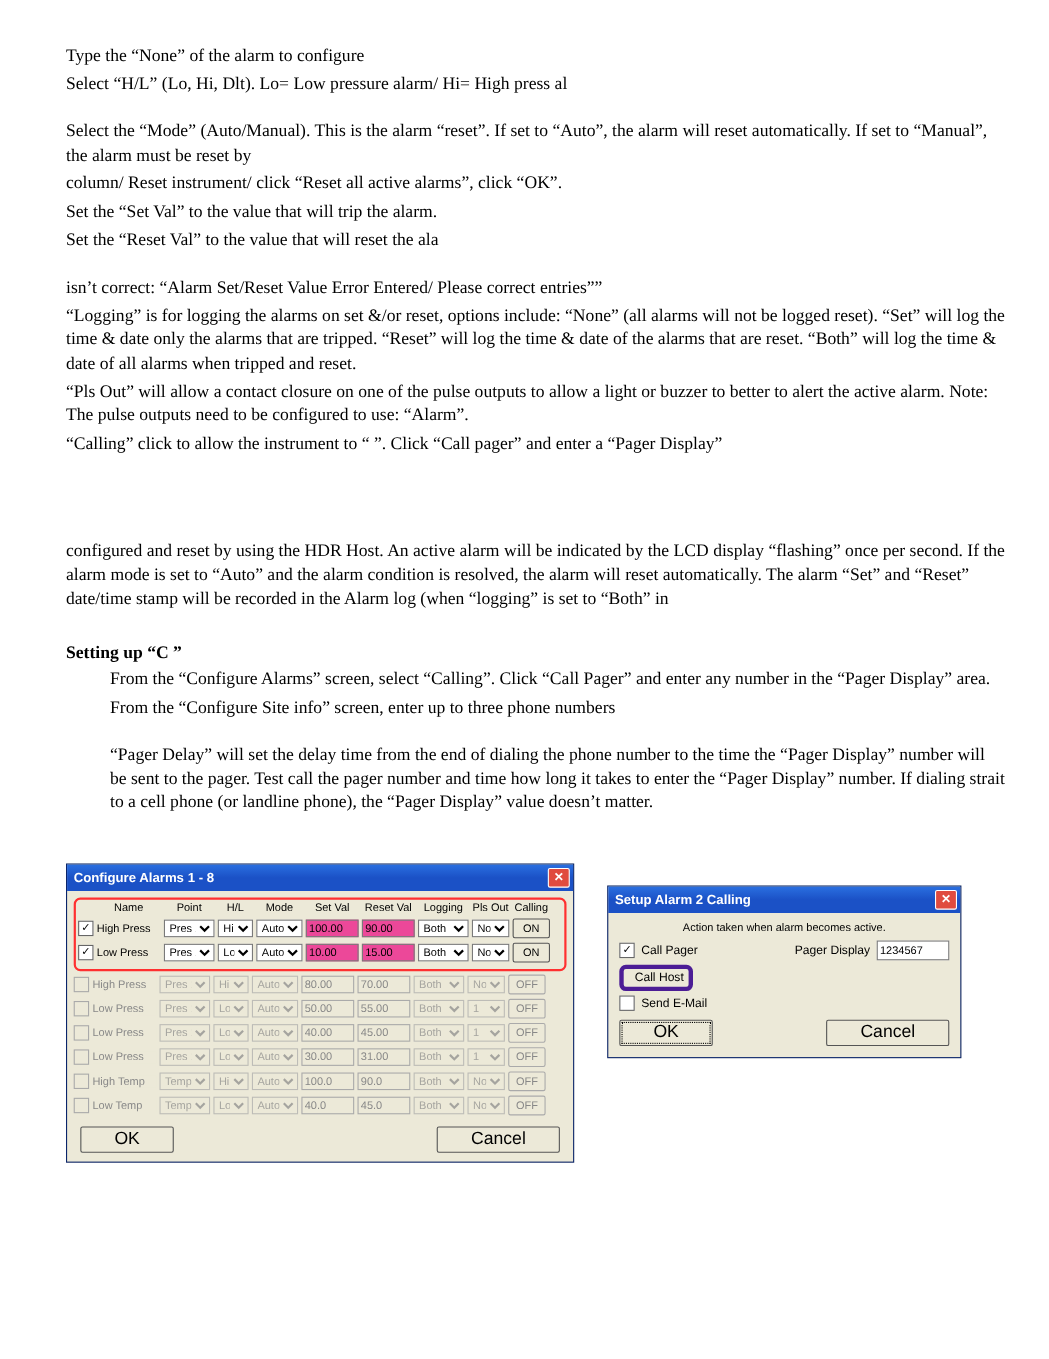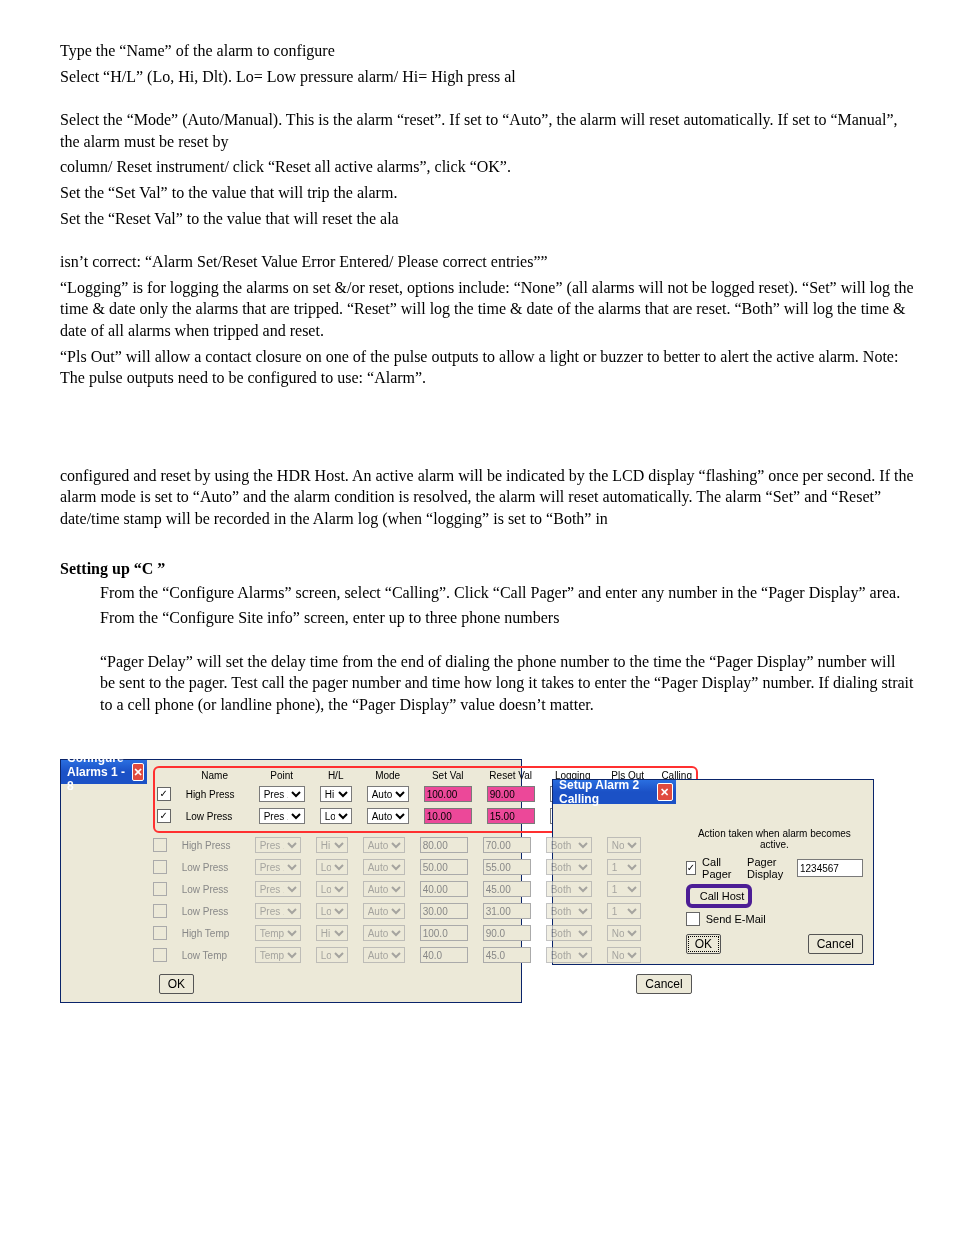--- a/index.html
+++ b/index.html
@@ -34,21 +34,21 @@
     gap: 30px;
     padding: 0 40px 40px 60px;
     align-items: flex-start;
     font-family: Tahoma, Arial, sans-serif;
   }
 
   .win {
     border: 1px solid #0a246a;
     background: #ece9d8;
     display: flex;
-    flex-direction: row;
+    flex-direction: column;
     font-size: 11px;
   }
   .win.left { width: 460px; }
   .win.right { width: 320px; margin-top: 20px; }
 
   .titlebar {
     background: linear-gradient(to bottom, #2a6fe0 0%, #1b51c6 50%, #1b51c6 100%);
     color: #fff;
     display: flex;
     align-items: center;
@@ -70,21 +70,21 @@
     line-height: 1;
   }
 
   .dlg-body {
     padding: 6px 6px 8px 6px;
   }
 
   .hdrrow, .row {
     display: grid;
     grid-template-columns: 14px 58px 46px 32px 42px 48px 48px 46px 34px 34px;
-    gap: 15px;
+    gap: 3px;
     align-items: center;
     margin-bottom: 4px;
   }
   .hdrrow { font-size: 10px; text-align: center; color: #000; }
   .hdrrow .lbl { text-align: center; }
 
   .row input[type="text"] {
     width: 100%;
     box-sizing: border-box;
     font-size: 10px;
@@ -145,38 +145,37 @@
   }
 
   .footer-btns {
     display: flex;
     justify-content: space-between;
     padding: 6px 6px 0 6px;
   }
   .footer-btns .btn, .rbtn {
     border: 1px solid #555;
     background: #ece9d8;
-    font-size: 12px;
-    padding: 2px 8px;
+    font-size: 16px;
+    padding: 2px 30px;
     border-radius: 2px;
   }
   .rbtn.focus {
     outline: 1px dotted #000;
     outline-offset: -3px;
   }
 
   
   .rbody {
     padding: 8px 10px 10px 10px;
   }
   .rcaption {
     text-align: center;
     font-size: 10px;
     margin-bottom: 6px;
-    margin-top: 40px;
   }
   .rrow {
     display: flex;
     align-items: center;
     gap: 6px;
     margin-bottom: 4px;
     font-size: 11px;
   }
   .rrow .chk {
     width: 12px; height: 12px;
@@ -208,31 +207,32 @@
     border: 1px solid #7a7a7a;
     font-size: 10px;
     padding: 0 2px;
     background: #fff;
   }
 </style>
 </head>
 <body>
 
 <div class="page">
-  <p class="para">Type the “Name” of the alarm to configure</p>
+  <p class="para">Type the “None” of the alarm to configure</p>
   <p class="para">Select “H/L” (Lo, Hi, Dlt). Lo= Low pressure alarm/ Hi= High press al</p>
   <div class="spacer"></div>
   <p class="para">Select the “Mode” (Auto/Manual). This is the alarm “reset”. If set to “Auto”, the alarm will reset automatically. If set to “Manual”, the alarm must be reset by</p>
   <p class="para">column/ Reset instrument/ click “Reset all active alarms”, click “OK”.</p>
   <p class="para">Set the “Set Val” to the value that will trip the alarm.</p>
   <p class="para">Set the “Reset Val” to the value that will reset the ala</p>
   <div class="spacer"></div>
   <p class="para">isn’t correct: “Alarm Set/Reset Value Error Entered/ Please correct entries””</p>
   <p class="para">“Logging” is for logging the alarms on set &amp;/or reset, options include: “None” (all alarms will not be logged reset). “Set” will log the time &amp; date only the alarms that are tripped. “Reset” will log the time &amp; date of the alarms that are reset. “Both” will log the time &amp; date of all alarms when tripped and reset.</p>
   <p class="para">“Pls Out” will allow a contact closure on one of the pulse outputs to allow a light or buzzer to better to alert the active alarm. Note: The pulse outputs need to be configured to use: “Alarm”.</p>
+  <p class="para"> “Calling”  click to allow the instrument to “                                           ”. Click “Call pager” and enter a “Pager Display”</p>
   <div class="spacer"></div>
   <div class="spacer"></div>
   <div class="spacer"></div>
   <div class="spacer"></div>
   <p class="para">configured and reset by using the HDR Host. An active alarm will be indicated by the LCD display “flashing” once per second. If the alarm mode is set to “Auto” and the alarm condition is resolved, the alarm will reset automatically. The alarm “Set” and “Reset” date/time stamp will be recorded in the Alarm log (when “logging” is set to “Both” in</p>
 
   <h2 class="heading">Setting up “C                                          ”</h2>
   <p class="para indent">From the “Configure Alarms” screen, select “Calling”. Click “Call Pager” and enter any number in the “Pager Display” area.</p>
   <p class="para indent">From the “Configure Site info” screen, enter up to three phone numbers</p>
   <div class="spacer"></div>

